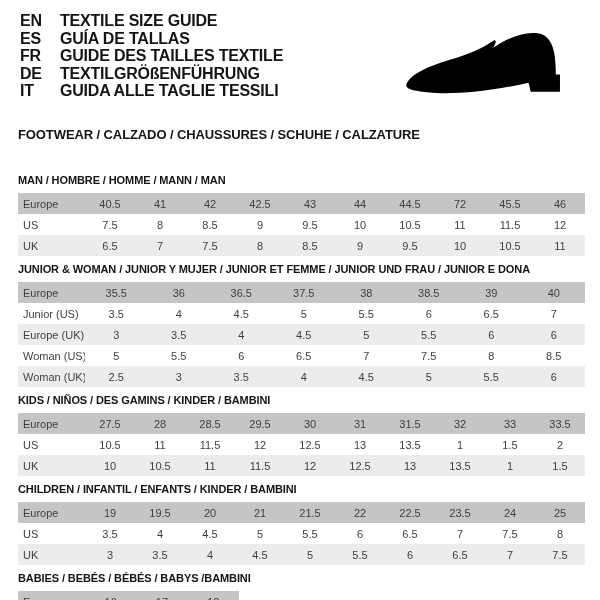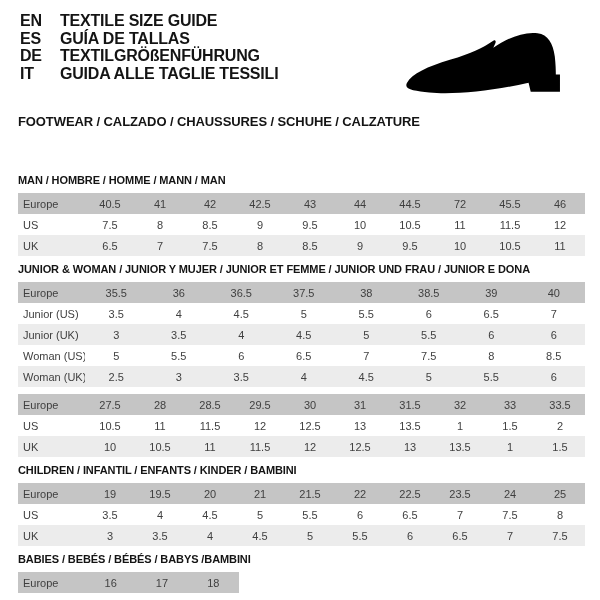--- a/index.html
+++ b/index.html
@@ -1,21 +1,21 @@
 <!DOCTYPE html>
 <html style="--head-bg: #c5c5c5; --alt-bg: #ececec; --plain-bg: #ffffff; --table-text: #3f3f3f;"><head>
 <meta charset="utf-8">
 <style>
   html,body{margin:0;padding:0;background:#ffffff;}
   .page{position:relative;width:600px;height:600px;background:#fff;overflow:hidden;
         font-family:"Liberation Sans", sans-serif;}
   .lang-block{position:absolute;top:12px;left:20px;}
   .lang-row{display:flex;font-weight:bold;font-size:16px;line-height:17.5px;color:#141414;letter-spacing:-0.2px;}
   .lang-code{width:40px;}
-  .category-title{position:absolute;top:114px;left:18px;font-weight:bold;font-size:13px;color:#141414;letter-spacing:-0.1px;}
+  .category-title{position:absolute;top:127px;left:18px;font-weight:bold;font-size:13px;color:#141414;letter-spacing:-0.1px;}
   .shoe{position:absolute;top:22px;left:398px;width:176px;height:86px;}
   .tables{position:absolute;top:170px;left:18px;width:567px;}
   .section{margin:4px 0 7px 0;}
   .table-title{font-weight:bold;font-size:11px;line-height:12px;color:#141414;margin:0 0 7px 0;letter-spacing:-0.1px;}
   table{border-collapse:collapse;table-layout:fixed;width:567px;font-size:11px;color:var(--table-text,#3f3f3f);}
   .narrow table{width:221px;}
   tr{height:21px;}
   tr.row-head{background:var(--head-bg,#c5c5c5);}
   tr.row-alt{background:var(--alt-bg,#ececec);}
   tr.row-plain{background:var(--plain-bg,#ffffff);}
@@ -28,20 +28,24 @@
 <div class="page">
 
   <div class="lang-block">
       <div class="lang-row">
         <span class="lang-code">EN</span>
         <span class="lang-label">TEXTILE SIZE GUIDE</span>
       </div>
       <div class="lang-row">
         <span class="lang-code">ES</span>
         <span class="lang-label">GUÍA DE TALLAS</span>
+      </div>
+      <div class="lang-row">
+        <span class="lang-code">FR</span>
+        <span class="lang-label">GUIDE DES TAILLES TEXTILE</span>
       </div>
       <div class="lang-row">
         <span class="lang-code">DE</span>
         <span class="lang-label">TEXTILGRÖßENFÜHRUNG</span>
       </div>
       <div class="lang-row">
         <span class="lang-code">IT</span>
         <span class="lang-label">GUIDA ALLE TAGLIE TESSILI</span>
       </div>
     </div>
@@ -133,21 +137,21 @@
               <td>3.5</td>
               <td>4</td>
               <td>4.5</td>
               <td>5</td>
               <td>5.5</td>
               <td>6</td>
               <td>6.5</td>
               <td>7</td>
             </tr>
             <tr class="row-alt">
-              <td class="label">Junior (UK)</td>
+              <td class="label">Europe (UK)</td>
               <td>3</td>
               <td>3.5</td>
               <td>4</td>
               <td>4.5</td>
               <td>5</td>
               <td>5.5</td>
               <td>6</td>
               <td>6</td>
             </tr>
             <tr class="row-plain">
@@ -169,20 +173,21 @@
               <td>4</td>
               <td>4.5</td>
               <td>5</td>
               <td>5.5</td>
               <td>6</td>
             </tr>
           </tbody>
         </table>
       </div>
       <div class="section">
+        <div class="table-title">KIDS / NIÑOS / DES GAMINS / KINDER / BAMBINI</div>
         <table>
           <tbody>
             <tr class="row-head">
               <td class="label">Europe</td>
               <td>27.5</td>
               <td>28</td>
               <td>28.5</td>
               <td>29.5</td>
               <td>30</td>
               <td>31</td>

